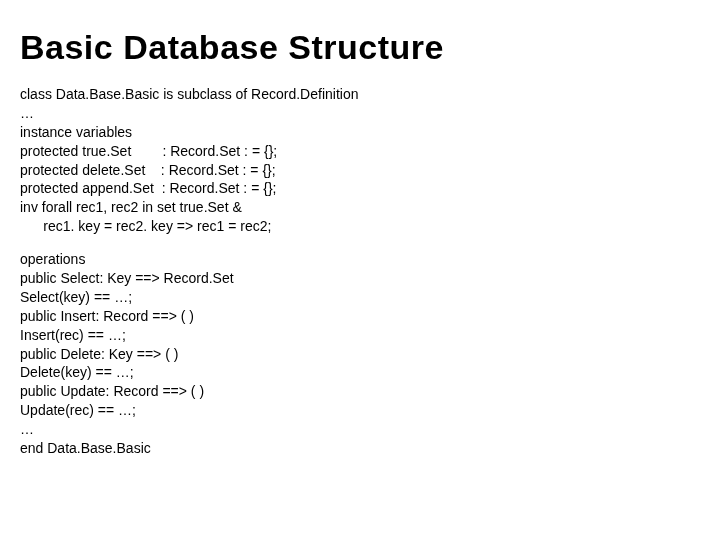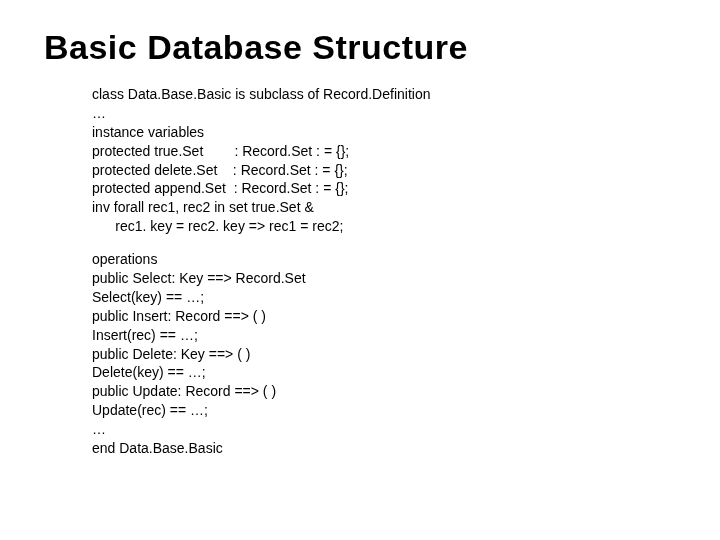--- a/index.html
+++ b/index.html
@@ -5,35 +5,34 @@
   html, body {
     margin: 0;
     padding: 0;
     width: 720px;
     height: 540px;
     background: #ffffff;
     font-family: Arial, Helvetica, sans-serif;
     color: #000000;
   }
   .slide {
-    padding: 28px 40px 20px 44px;
+    padding: 28px 40px 20px 20px;
     box-sizing: border-box;
   }
   .title {
     font-size: 34px;
     font-weight: bold;
     margin: 0 0 18px 0;
     letter-spacing: 0.5px;
   }
   .code-block {
     font-size: 14px;
     line-height: 1.35;
     white-space: pre;
     font-family: Arial, Helvetica, sans-serif;
-    margin-left: 48px;
   }
   .gap {
     height: 14px;
   }
 </style>
 </head>
 <body>
 
 <div class="slide">
   <h1 class="title">Basic Database Structure</h1>

